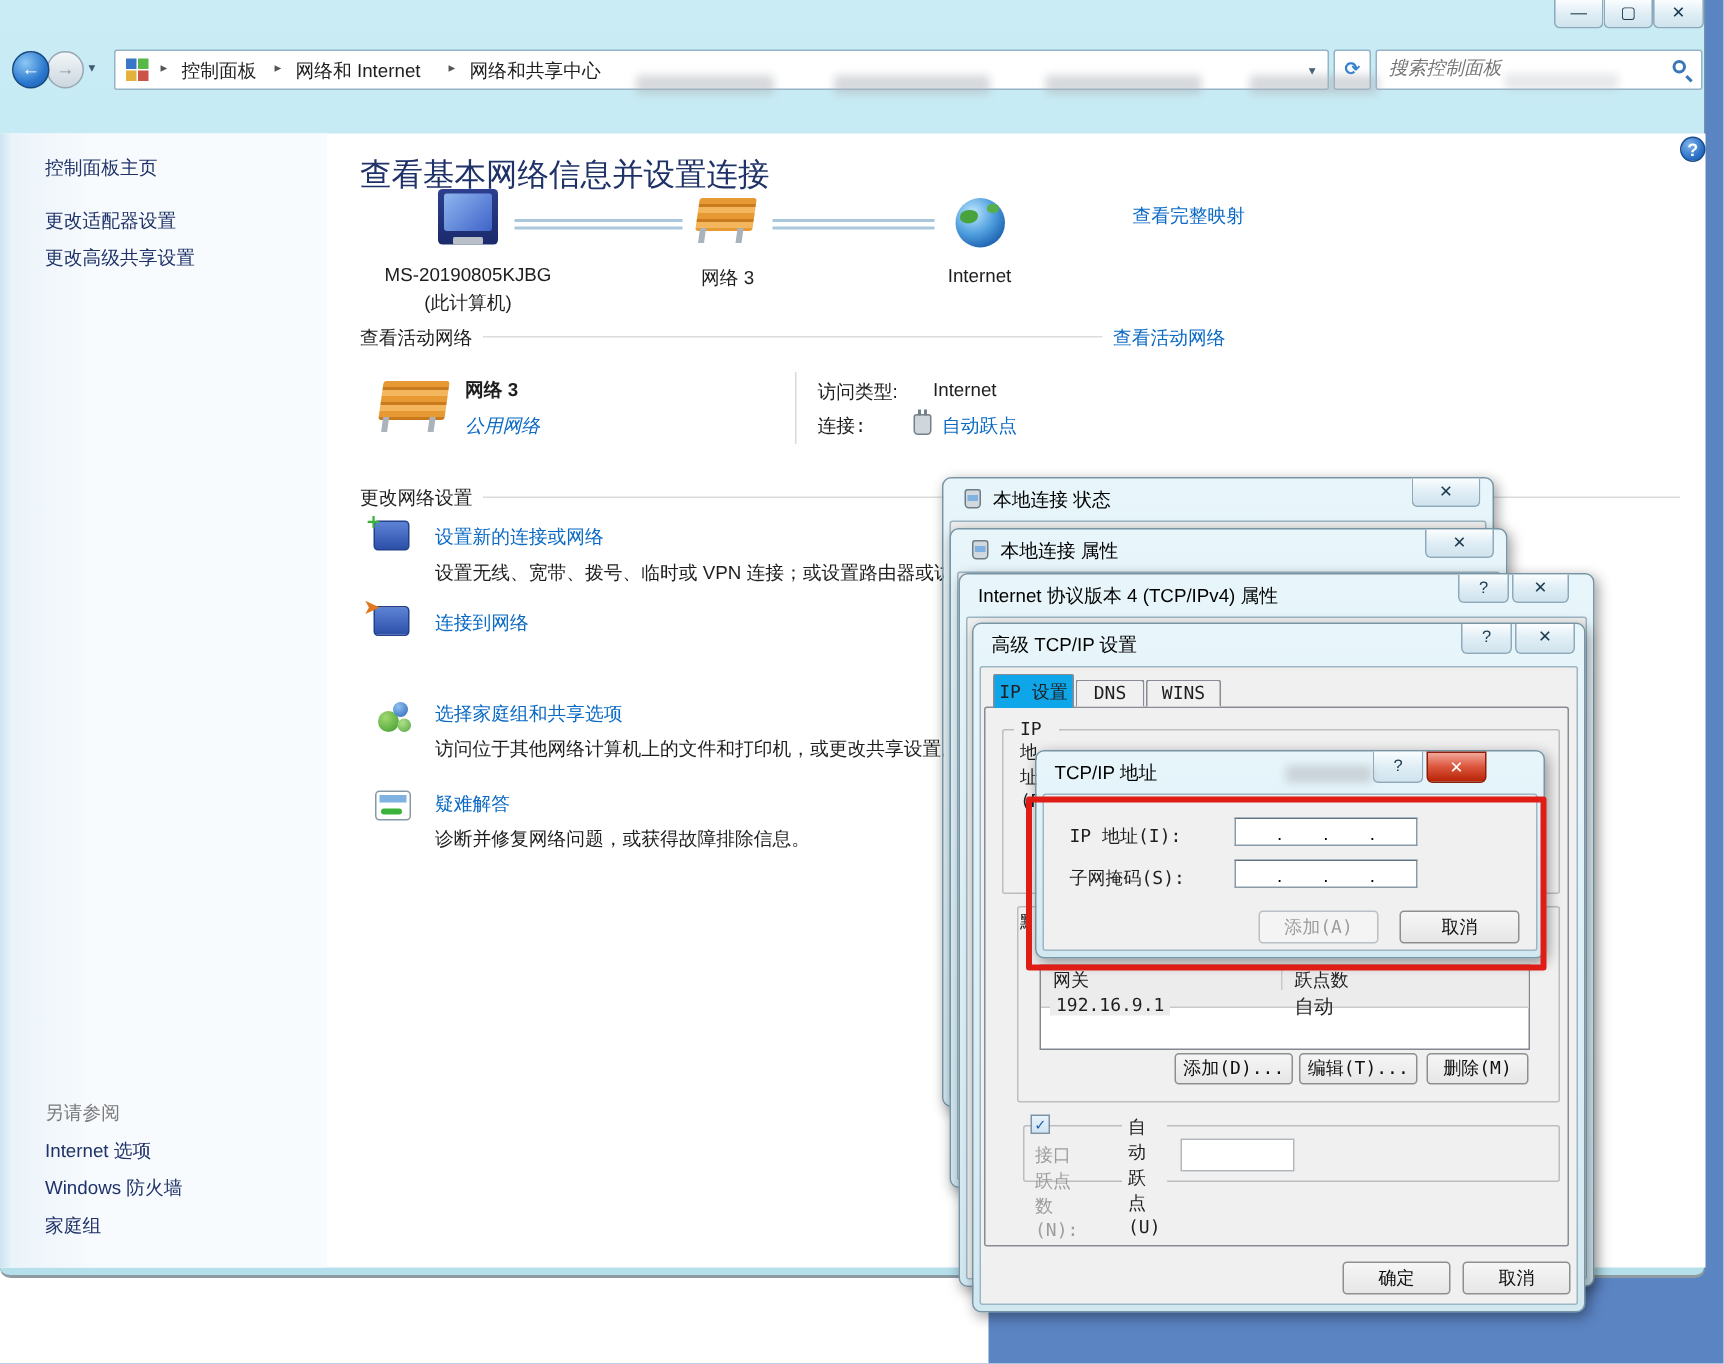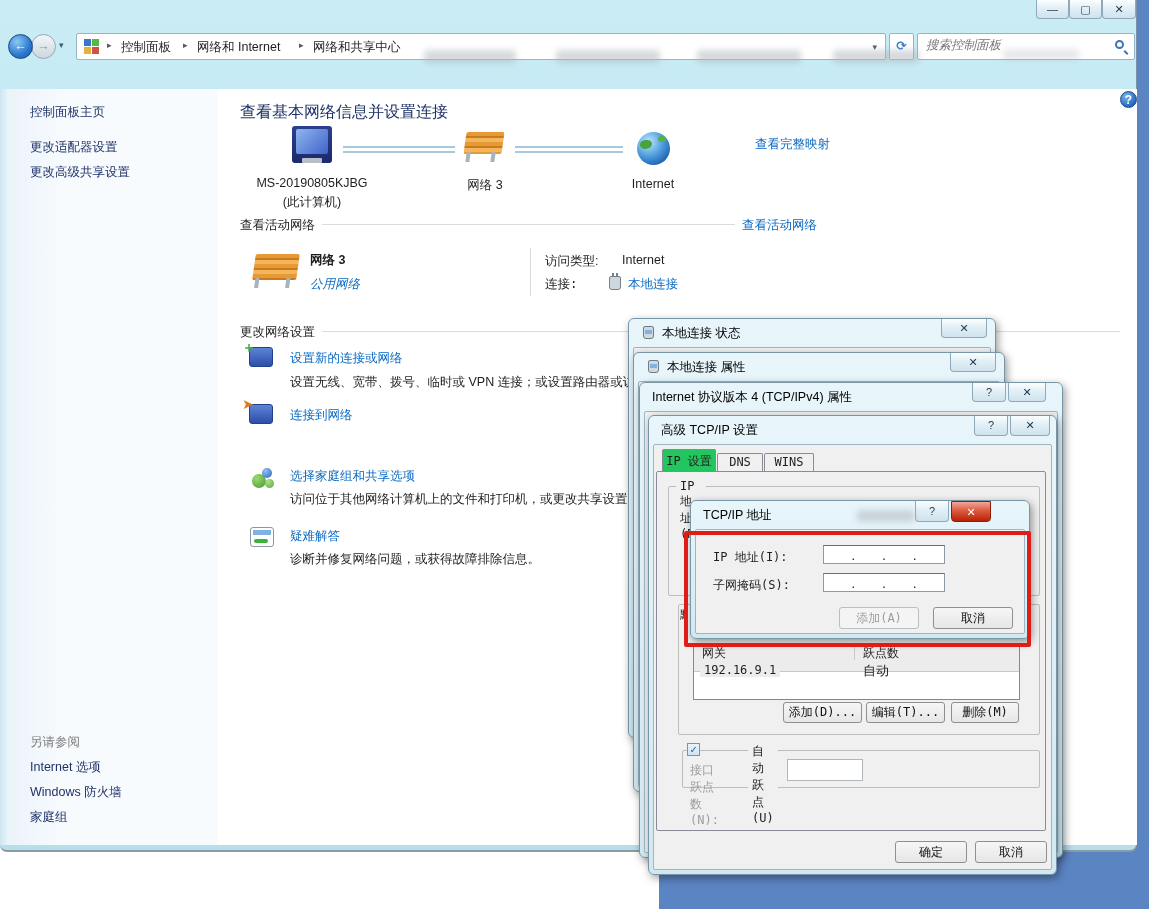--- a/index.html
+++ b/index.html
@@ -168,21 +168,21 @@
   <div class="abs navy" style="left:30px;top:164px;z-index:4;">更改高级共享设置</div>
   <div class="abs gray" style="left:30px;top:734px;z-index:4;">另请参阅</div>
   <div class="abs navy" style="left:30px;top:759px;z-index:4;">Internet 选项</div>
   <div class="abs navy" style="left:30px;top:784px;z-index:4;">Windows 防火墙</div>
   <div class="abs navy" style="left:30px;top:809px;z-index:4;">家庭组</div>
 
   <div id="help-button" class="abs" style="left:1120px;top:91px;width:17px;height:17px;">
     <span>?</span>
   </div>
 
-  <div class="abs navy" style="left:240px;top:102px;font-size:16px;z-index:4;">查看基本网络信息并设置连接</div>
+  <div class="abs navy" style="left:240px;top:102px;font-size:21px;z-index:4;">查看基本网络信息并设置连接</div>
 
   <div class="pc-icon" style="left:292px;top:126px;width:40px;height:37px;z-index:4;"></div>
   <div class="abs dline" style="left:343px;top:146px;width:112px;z-index:4;"></div>
   <div class="bench-icon" style="left:465px;top:132px;width:38px;height:22px;z-index:4;"></div>
   <div class="abs dline" style="left:515px;top:146px;width:108px;z-index:4;"></div>
   <div class="globe-icon" style="left:637px;top:132px;width:33px;height:33px;z-index:4;"></div>
   <div class="abs" style="left:245px;top:176px;width:134px;text-align:center;z-index:4;">MS-20190805KJBG</div>
   <div class="abs" style="left:245px;top:194px;width:134px;text-align:center;z-index:4;">(此计算机)</div>
   <div class="abs" style="left:455px;top:177px;width:60px;text-align:center;z-index:4;">网络 3</div>
   <div class="abs" style="left:622px;top:177px;width:62px;text-align:center;z-index:4;">Internet</div>
@@ -193,21 +193,21 @@
   <div class="abs link" style="left:742px;top:217px;z-index:4;">查看活动网络</div>
 
   <div class="bench-icon" style="left:254px;top:254px;width:44px;height:26px;z-index:4;"></div>
   <div class="abs" style="left:310px;top:252px;font-weight:bold;z-index:4;">网络 3</div>
   <div class="abs link" style="left:310px;top:276px;z-index:4;font-style:italic;">公用网络</div>
   <div class="abs" style="left:530px;top:248px;width:1px;height:48px;background:#d9d9d9;z-index:4;"></div>
   <div class="abs" style="left:545px;top:253px;z-index:4;">访问类型:</div>
   <div class="abs" style="left:622px;top:253px;z-index:4;">Internet</div>
   <div class="abs" style="left:545px;top:276px;z-index:4;font-family:Liberation Mono, monospace;">连接:</div>
   <div class="plug-icon abs" style="left:609px;top:276px;width:12px;height:14px;z-index:4;"></div>
-  <div class="abs link" style="left:628px;top:276px;z-index:4;">本地连接</div>
+  <div class="abs link" style="left:628px;top:276px;z-index:4;">自动跃点</div>
 
   <div class="abs" style="left:240px;top:324px;z-index:4;">更改网络设置</div>
   <div class="abs" style="left:322px;top:331px;width:798px;height:1px;background:#dcdcdc;z-index:4;"></div>
 
   <div class="task-icon" style="left:249px;top:347px;z-index:4;">
     <span class="ovl" style="color:#3bb33b;left:-8px;top:-8px;position:absolute;">＋</span>
     </div>
   <div class="abs link" style="left:290px;top:350px;z-index:4;">设置新的连接或网络</div>
   <div class="abs" style="left:290px;top:374px;z-index:4;">设置无线、宽带、拨号、临时或 VPN 连接；或设置路由器或访问</div>
 
@@ -256,21 +256,21 @@
 <div class="dlg" style="left:648px;top:415px;width:409px;height:460px;z-index:13;">
   <div class="dlg-title">高级 TCP/IP 设置</div>
   <div class="capbtn" style="right:48px;width:34px;height:20px;"><span>?</span></div>
   <div class="capbtn" style="right:6px;width:40px;height:20px;"><span>✕</span></div>
   <div class="dlg-body mono"></div>
 </div>
 
 <div class="abs mono" style="left:0;top:0;z-index:14;">
 
   <div class="abs" style="left:656px;top:471px;width:390px;height:360px;background:#f0f0f0;border:1px solid #898c95;border-radius:2px;"></div>
-  <div class="tab mono" style="left:662px;top:449px;width:54px;height:23px;line-height:22px;z-index:3;background:#22c55e;">IP 设置</div>
+  <div class="tab mono" style="left:662px;top:449px;width:54px;height:23px;line-height:22px;z-index:3;background:#0ea5e9;">IP 设置</div>
   <div class="tab mono" style="left:717px;top:453px;width:46px;height:18px;line-height:17px;">DNS</div>
   <div class="tab mono" style="left:764px;top:453px;width:50px;height:18px;line-height:17px;">WINS</div>
 
   <div class="groupbox" style="left:668px;top:486px;width:372px;height:110px;"></div>
   <div class="grouplabel mono" style="left:676px;top:479px;">IP 地址(R)</div>
 
   <div class="groupbox" style="left:678px;top:604px;width:362px;height:131px;"></div>
   <div class="grouplabel mono" style="left:680px;top:606px;width:8px;overflow:hidden;white-space:nowrap;padding:0;">默认网关(F)</div>
 
   <div class="abs" style="left:693px;top:643px;width:327px;height:57px;background:#fff;border:1px solid #828790;">

